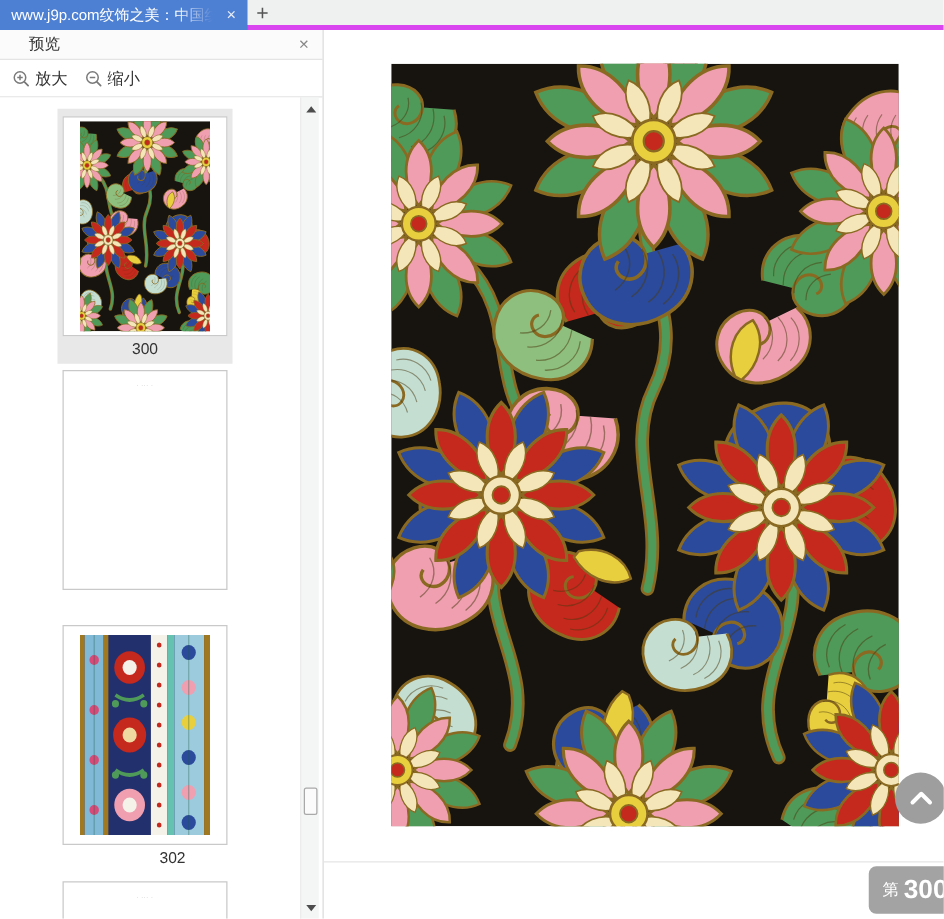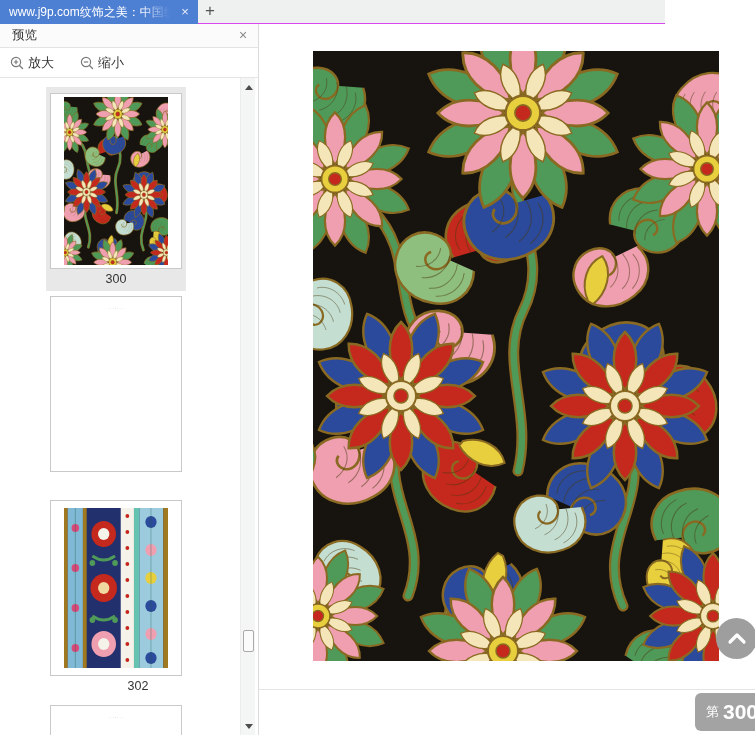--- a/index.html
+++ b/index.html
@@ -5,43 +5,43 @@
   * { margin:0; padding:0; box-sizing:border-box; }
   html,body { width:755px; height:735px; }
   body {
     position:relative; overflow:hidden; background:#fff;
     font-family:"Liberation Sans","DejaVu Sans",sans-serif;
     color:#333;
   }
   :root { --tab-blue:#4d7fd3; --badge-gray:#a3a3a3; }
 
   
-  .tabbar { position:absolute; left:0; top:0; width:665px; height:24px;
-            background:#eff1f1; border-bottom:1px solid #d946ef; }
+  .tabbar { position:absolute; left:0; top:0; width:755px; height:24px;
+            background:#eff1f1; border-bottom:4px solid #d946ef; }
   .tab { position:absolute; left:0; top:0; width:198px; height:24px;
          background:var(--tab-blue); display:flex; align-items:center; }
   .tab-title { color:#fff; font-size:12px; padding-left:9px; white-space:nowrap;
                overflow:hidden; width:172px;
                -webkit-mask-image:linear-gradient(90deg,#000 82%,transparent 99%);
                mask-image:linear-gradient(90deg,#000 82%,transparent 99%); }
   .tab-close { position:absolute; right:6px; top:0; height:24px; width:14px;
                color:#e8edf8; font-size:13px; line-height:24px; text-align:center; cursor:default; }
   .newtab { position:absolute; left:197px; top:0; width:26px; height:24px;
             color:#555; font-size:17px; line-height:22px; text-align:center; }
 
   
   .sb-header { position:absolute; left:0; top:24px; width:258px; height:24px;
                background:#fbfbfb; border-bottom:1px solid #e4e4e4;
                display:flex; align-items:center; }
-  .sb-title { font-size:12.5px; color:#333; padding-left:12px; }
+  .sb-title { font-size:12.5px; color:#333; padding-left:23px; }
   .sb-close { position:absolute; right:7px; top:0; width:16px; height:24px;
               color:#888; font-size:14px; line-height:23px; text-align:center; }
   .zoomrow { position:absolute; left:0; top:48px; width:258px; height:30px;
              background:#fff; border-bottom:1px solid #e4e4e4;
-             display:flex; align-items:center; gap:18px; padding-left:10px; }
+             display:flex; align-items:center; gap:6px; padding-left:10px; }
   .zoombtn { display:flex; align-items:center; gap:4px; font-size:13px; color:#333; margin-right:8px; }
   .zoombtn svg { display:block; }
 
   .thumb-list { position:absolute; left:0; top:78px; width:240px; height:657px;
                 background:#fff; overflow:hidden; }
   .sel-bg { position:absolute; left:46px; top:9px; width:140px; height:204px;
             background:#e8e8e8; }
   .frame { position:absolute; left:50px; width:132px; height:176px;
            background:#fff; border:1px solid #c9c9c9; overflow:hidden; }
   .f1 { top:15px; } .f2 { top:218px; } .f3 { top:422px; } .f4 { top:627px; }

